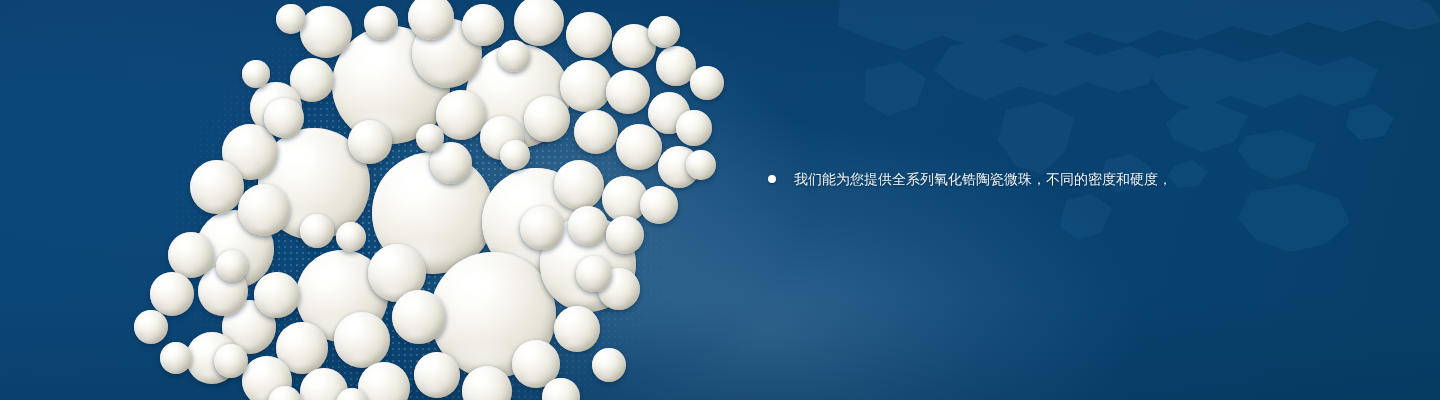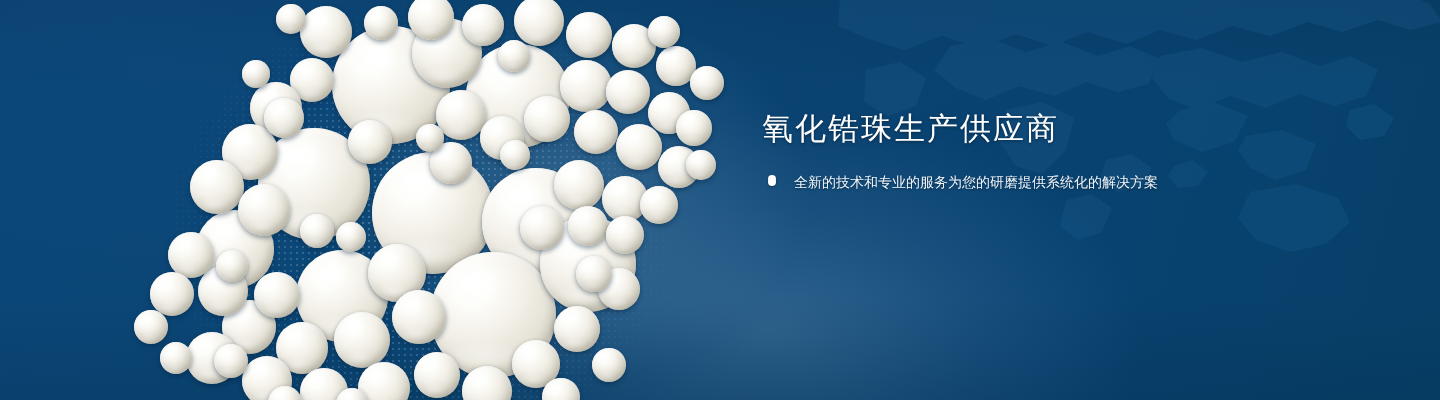--- a/index.html
+++ b/index.html
@@ -201,30 +201,26 @@
     <span class="bead" style="left:416px;top:124px;width:28px;height:28px;"></span>
     <span class="bead" style="left:364px;top:6px;width:34px;height:34px;"></span>
     <span class="bead" style="left:498px;top:40px;width:32px;height:32px;"></span>
     <span class="bead" style="left:648px;top:16px;width:32px;height:32px;"></span>
     <span class="bead" style="left:686px;top:150px;width:30px;height:30px;"></span>
     <span class="bead" style="left:276px;top:4px;width:30px;height:30px;"></span>
     <span class="bead" style="left:242px;top:60px;width:28px;height:28px;"></span>
   </div>
 
   <div id="copy">
-    <div class="title">氧化锆珠生产供应商</div>
 
     <div class="bullets">
 
       <div class="bullet">
         <span class="dot"></span>
+        <span class="ln">我们能为您提供全系列氧化锆陶瓷微珠，不同的密度和硬度，</span>
       </div>
 
-      <div class="bullet">
-        <span class="dot"></span>
-        <span class="ln">全新的技术和专业的服务为您的研磨提供系统化的解决方案</span>
-      </div>
 
 
     </div>
   </div>
 
 </div>
 
 </body></html>

